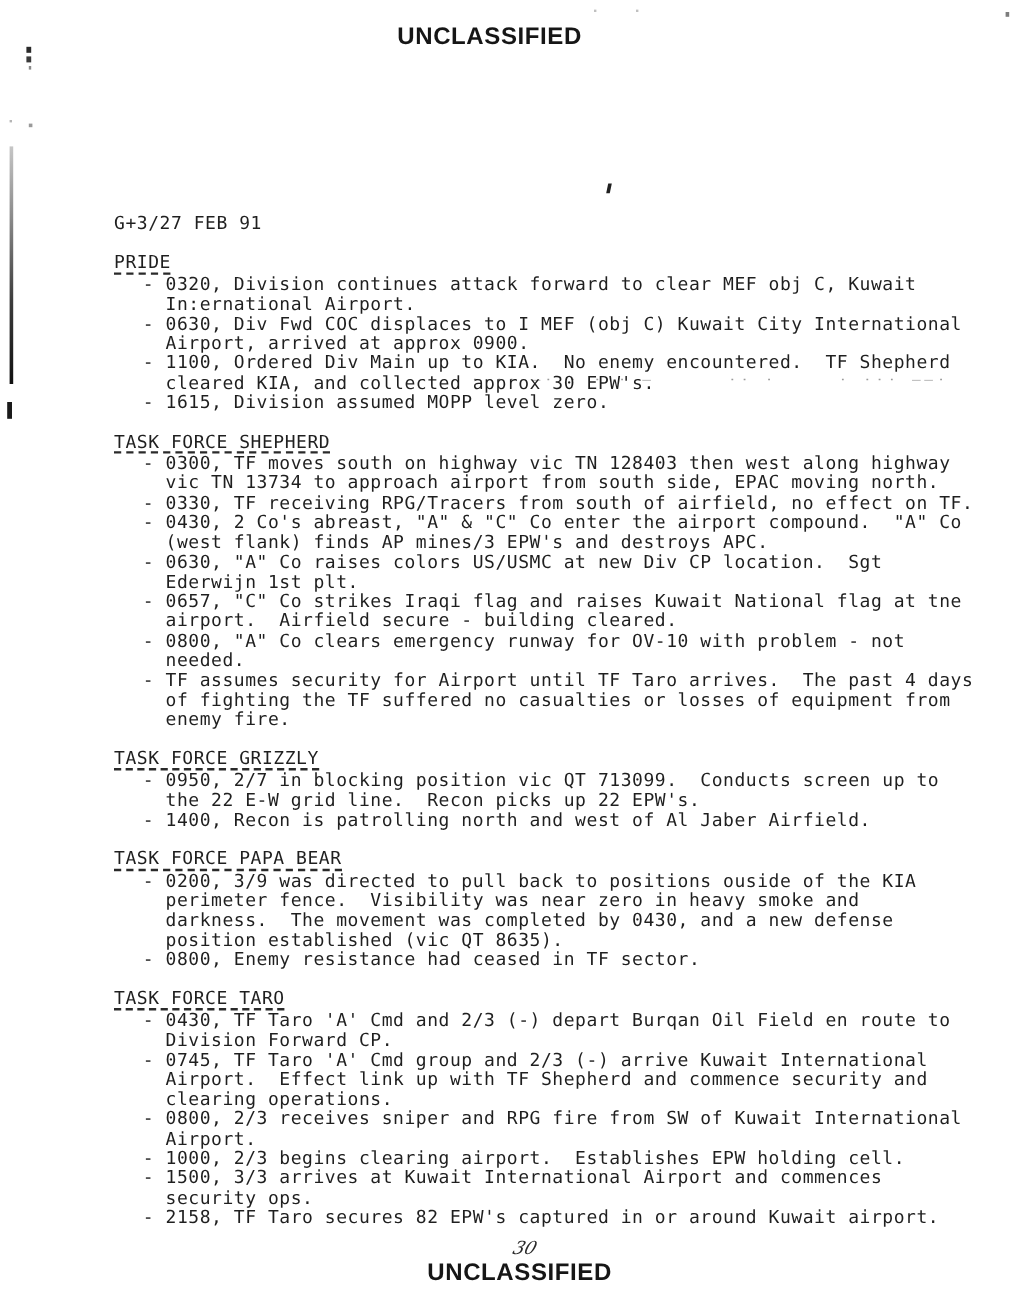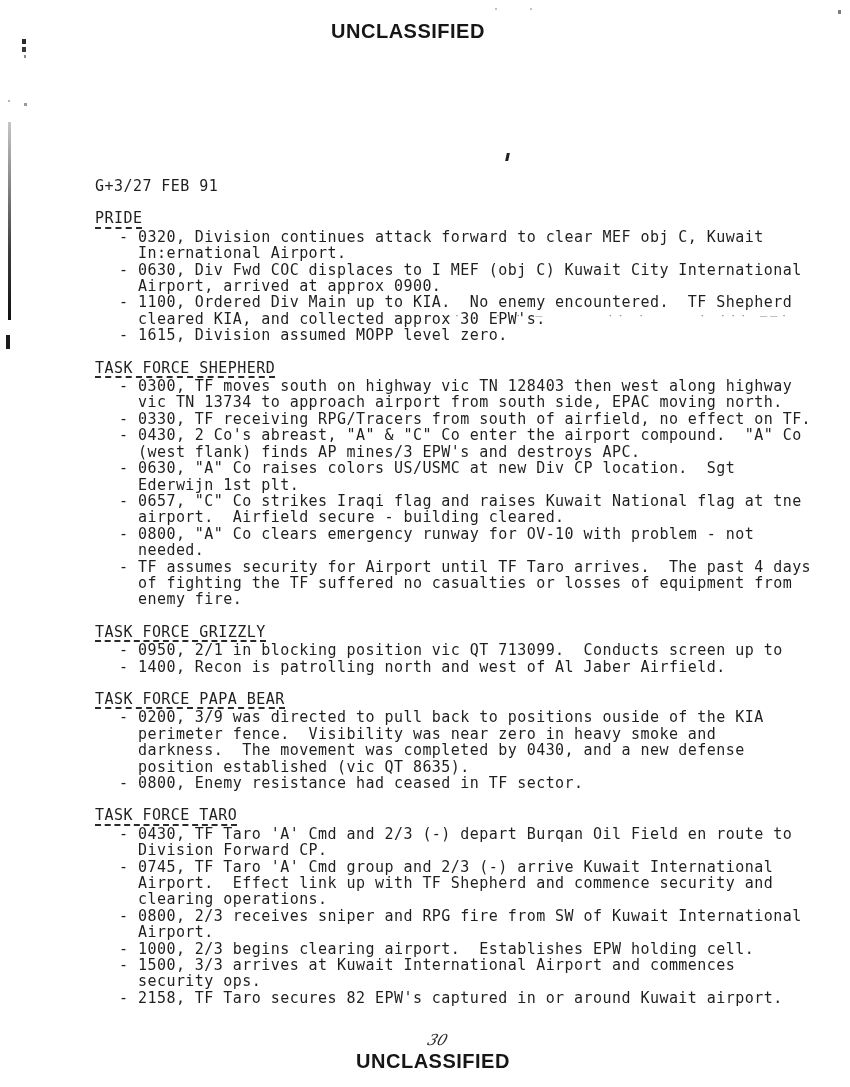--- a/index.html
+++ b/index.html
@@ -61,20 +61,20 @@
 <div class="artifact a-dot-t1"></div>
 <div class="artifact a-dot-t2"></div>
 
 <div class="smudge">· ·· –· · · · –      ·· ·     · ··· ––·</div>
 
 <div class="doc-body">
   <div class="date-line">G+3/27 FEB 91</div>
   <div id="sections">
       <div class="section"><div class="heading">PRIDE</div><div class="line">- 0320, Division continues attack forward to clear MEF obj C, Kuwait</div><div class="line">  In:ernational Airport.</div><div class="line">- 0630, Div Fwd COC displaces to I MEF (obj C) Kuwait City International</div><div class="line">  Airport, arrived at approx 0900.</div><div class="line">- 1100, Ordered Div Main up to KIA.  No enemy encountered.  TF Shepherd</div><div class="line">  cleared KIA, and collected approx 30 EPW's.</div><div class="line">- 1615, Division assumed MOPP level zero.</div></div>
       <div class="section"><div class="heading">TASK FORCE SHEPHERD</div><div class="line">- 0300, TF moves south on highway vic TN 128403 then west along highway</div><div class="line">  vic TN 13734 to approach airport from south side, EPAC moving north.</div><div class="line">- 0330, TF receiving RPG/Tracers from south of airfield, no effect on TF.</div><div class="line">- 0430, 2 Co's abreast, "A" &amp; "C" Co enter the airport compound.  "A" Co</div><div class="line">  (west flank) finds AP mines/3 EPW's and destroys APC.</div><div class="line">- 0630, "A" Co raises colors US/USMC at new Div CP location.  Sgt</div><div class="line">  Ederwijn 1st plt.</div><div class="line">- 0657, "C" Co strikes Iraqi flag and raises Kuwait National flag at tne</div><div class="line">  airport.  Airfield secure - building cleared.</div><div class="line">- 0800, "A" Co clears emergency runway for OV-10 with problem - not</div><div class="line">  needed.</div><div class="line">- TF assumes security for Airport until TF Taro arrives.  The past 4 days</div><div class="line">  of fighting the TF suffered no casualties or losses of equipment from</div><div class="line">  enemy fire.</div></div>
-      <div class="section"><div class="heading">TASK FORCE GRIZZLY</div><div class="line">- 0950, 2/1 in blocking position vic QT 713099.  Conducts screen up to</div><div class="line">- 1400, Recon is patrolling north and west of Al Jaber Airfield.</div></div>
+      <div class="section"><div class="heading">TASK FORCE GRIZZLY</div><div class="line">- 0950, 2/7 in blocking position vic QT 713099.  Conducts screen up to</div><div class="line">  the 22 E-W grid line.  Recon picks up 22 EPW's.</div><div class="line">- 1400, Recon is patrolling north and west of Al Jaber Airfield.</div></div>
       <div class="section"><div class="heading">TASK FORCE PAPA BEAR</div><div class="line">- 0200, 3/9 was directed to pull back to positions ouside of the KIA</div><div class="line">  perimeter fence.  Visibility was near zero in heavy smoke and</div><div class="line">  darkness.  The movement was completed by 0430, and a new defense</div><div class="line">  position established (vic QT 8635).</div><div class="line">- 0800, Enemy resistance had ceased in TF sector.</div></div>
       <div class="section"><div class="heading">TASK FORCE TARO</div><div class="line">- 0430, TF Taro 'A' Cmd and 2/3 (-) depart Burqan Oil Field en route to</div><div class="line">  Division Forward CP.</div><div class="line">- 0745, TF Taro 'A' Cmd group and 2/3 (-) arrive Kuwait International</div><div class="line">  Airport.  Effect link up with TF Shepherd and commence security and</div><div class="line">  clearing operations.</div><div class="line">- 0800, 2/3 receives sniper and RPG fire from SW of Kuwait International</div><div class="line">  Airport.</div><div class="line">- 1000, 2/3 begins clearing airport.  Establishes EPW holding cell.</div><div class="line">- 1500, 3/3 arrives at Kuwait International Airport and commences</div><div class="line">  security ops.</div><div class="line">- 2158, TF Taro secures 82 EPW's captured in or around Kuwait airport.</div></div>
     </div>
 </div>
 
 <div class="page-number">30</div>
 <div class="classification bottom">UNCLASSIFIED</div>
 
 </body></html>

